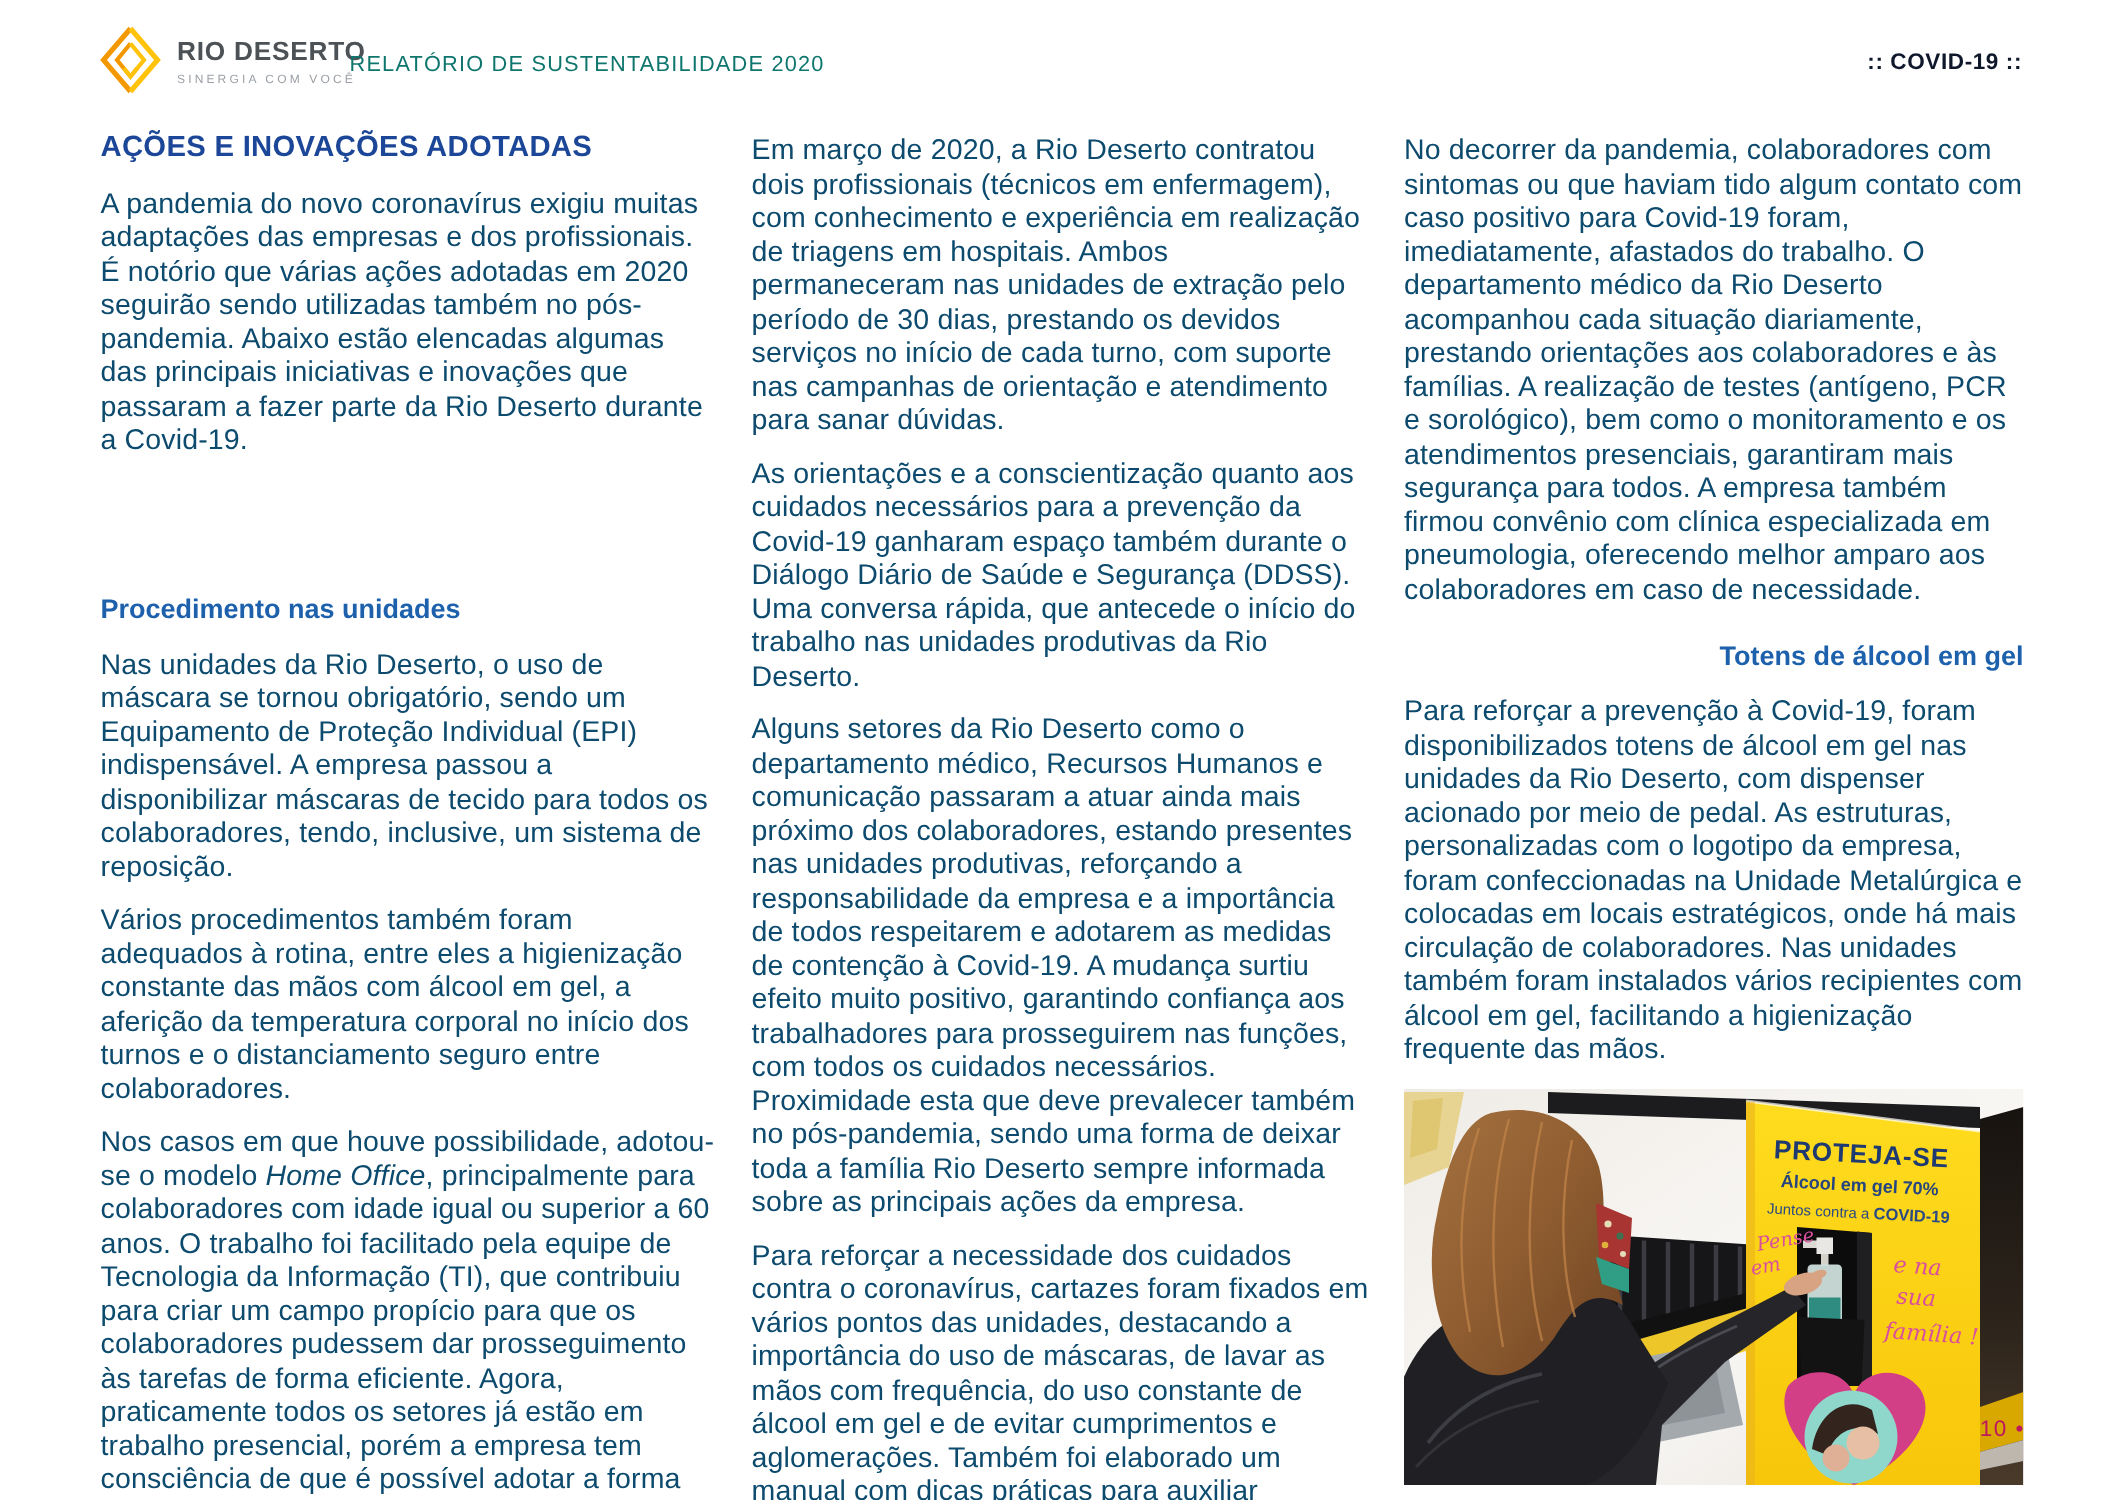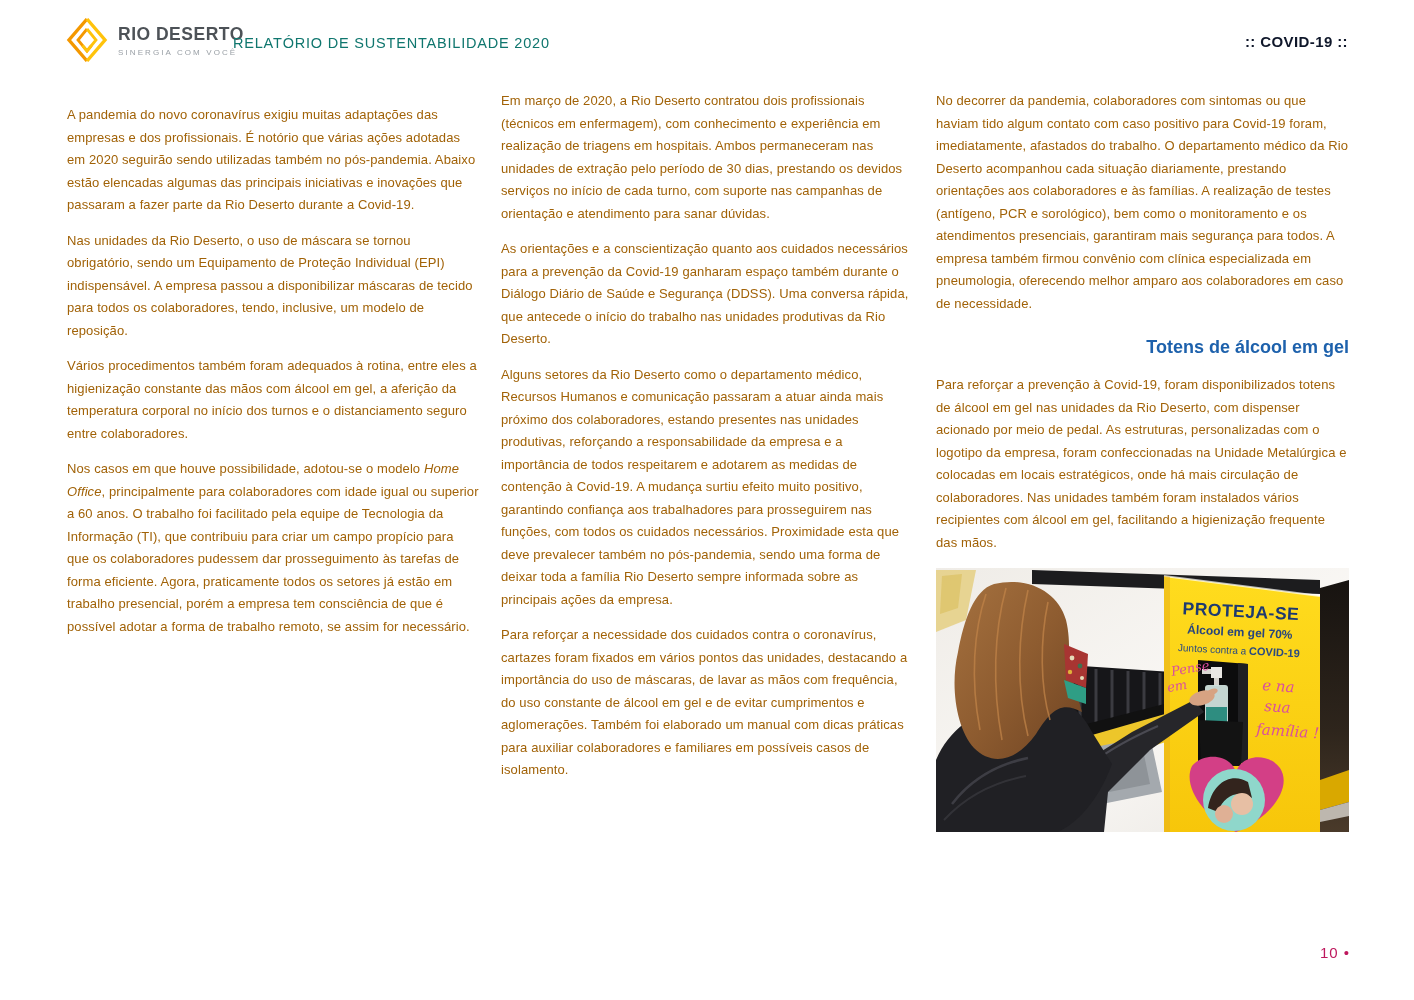--- a/index.html
+++ b/index.html
@@ -28,21 +28,21 @@
   .col-2 { left:501px; top:90px; }
   .col-3 { left:936px; top:90px; width:413px; }
   .article-title {
     color:#1c4697; font-size:19.5px; font-weight:bold; line-height:21.5px;
     letter-spacing:.2px;
   }
   .section-heading { color:#1d61ac; font-size:18px; font-weight:bold; }
   .col-1 .section-heading { margin-top:90px; }
   .col-3 .section-heading { margin-top:22px;text-align:right; }
   p.body {
-    color:#a16207; font-size:13px; line-height:22.5px; margin-top:13px;
+    color:#0c4a6e; font-size:19px; line-height:22.5px; margin-top:13px;
     letter-spacing:.1px;
   }
   .article-title + p.body, .section-heading + p.body { margin-top:16px; }
   p.body em { font-style:italic; }
   
   .photo { width:413px; height:264px; margin-top:14px; overflow:hidden; position:relative; }
   .photo svg { display:block; width:413px; height:264px; }
   
   .page-number {
     position:absolute; top:944px; right:64px; font-size:15px; color:#be185d;
@@ -66,23 +66,25 @@
         <div class="brand-name">RIO DESERTO</div>
         <div class="brand-tagline">SINERGIA COM VOCÊ</div>
       </div>
     </div>
     <div class="report-title">RELATÓRIO DE SUSTENTABILIDADE 2020</div>
     <div class="covid-tag">:: COVID-19 ::</div>
   </div>
 
   <div class="col col-1">
     <div class="article-title">
+      <div>AÇÕES E INOVAÇÕES ADOTADAS</div>
     </div>
     <p class="body">A pandemia do novo coronavírus exigiu muitas adaptações das empresas e dos profissionais. É notório que várias ações adotadas em 2020 seguirão sendo utilizadas também no pós-pandemia. Abaixo estão elencadas algumas das principais iniciativas e inovações que passaram a fazer parte da Rio Deserto durante a Covid-19.</p>
-    <p class="body">Nas unidades da Rio Deserto, o uso de máscara se tornou obrigatório, sendo um Equipamento de Proteção Individual (EPI) indispensável. A empresa passou a disponibilizar máscaras de tecido para todos os colaboradores, tendo, inclusive, um modelo de reposição.</p>
+    <div class="section-heading">Procedimento nas unidades</div>
+    <p class="body">Nas unidades da Rio Deserto, o uso de máscara se tornou obrigatório, sendo um Equipamento de Proteção Individual (EPI) indispensável. A empresa passou a disponibilizar máscaras de tecido para todos os colaboradores, tendo, inclusive, um sistema de reposição.</p>
     <p class="body">Vários procedimentos também foram adequados à rotina, entre eles a higienização constante das mãos com álcool em gel, a aferição da temperatura corporal no início dos turnos e o distanciamento seguro entre colaboradores.</p>
     <p class="body"><span>Nos casos em que houve possibilidade, adotou-se o modelo </span><em>Home Office</em><span>, principalmente para colaboradores com idade igual ou superior a 60 anos. O trabalho foi facilitado pela equipe de Tecnologia da Informação (TI), que contribuiu para criar um campo propício para que os colaboradores pudessem dar prosseguimento às tarefas de forma eficiente. Agora, praticamente todos os setores já estão em trabalho presencial, porém a empresa tem consciência de que é possível adotar a forma de trabalho remoto, se assim for necessário.</span></p>
   </div>
 
   <div class="col col-2">
     <p class="body" style="margin-top:0">Em março de 2020, a Rio Deserto contratou dois profissionais (técnicos em enfermagem), com conhecimento e experiência em realização de triagens em hospitais. Ambos permaneceram nas unidades de extração pelo período de 30 dias, prestando os devidos serviços no início de cada turno, com suporte nas campanhas de orientação e atendimento para sanar dúvidas.</p>
     <p class="body">As orientações e a conscientização quanto aos cuidados necessários para a prevenção da Covid-19 ganharam espaço também durante o Diálogo Diário de Saúde e Segurança (DDSS). Uma conversa rápida, que antecede o início do trabalho nas unidades produtivas da Rio Deserto.</p>
     <p class="body">Alguns setores da Rio Deserto como o departamento médico, Recursos Humanos e comunicação passaram a atuar ainda mais próximo dos colaboradores, estando presentes nas unidades produtivas, reforçando a responsabilidade da empresa e a importância de todos respeitarem e adotarem as medidas de contenção à Covid-19. A mudança surtiu efeito muito positivo, garantindo confiança aos trabalhadores para prosseguirem nas funções, com todos os cuidados necessários. Proximidade esta que deve prevalecer também no pós-pandemia, sendo uma forma de deixar toda a família Rio Deserto sempre informada sobre as principais ações da empresa.</p>
     <p class="body">Para reforçar a necessidade dos cuidados contra o coronavírus, cartazes foram fixados em vários pontos das unidades, destacando a importância do uso de máscaras, de lavar as mãos com frequência, do uso constante de álcool em gel e de evitar cumprimentos e aglomerações. Também foi elaborado um manual com dicas práticas para auxiliar colaboradores e familiares em possíveis casos de isolamento.</p>
   </div>

